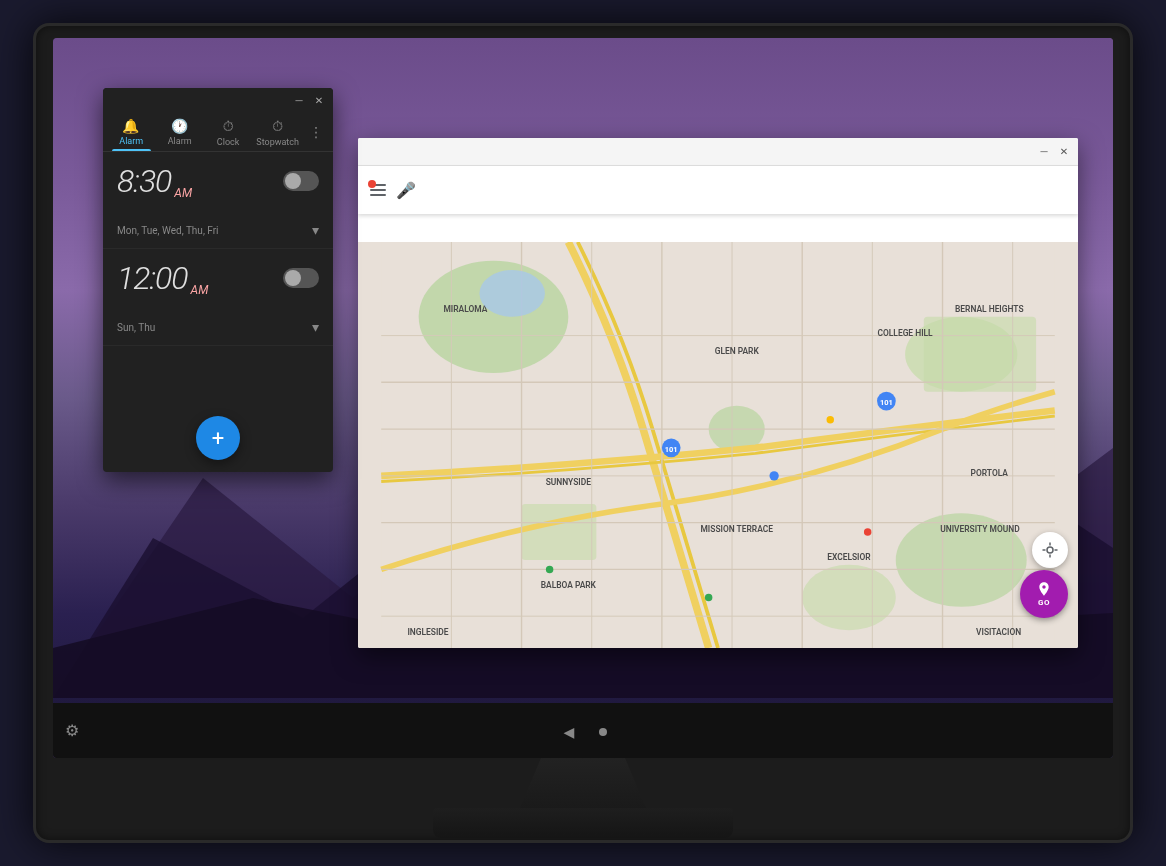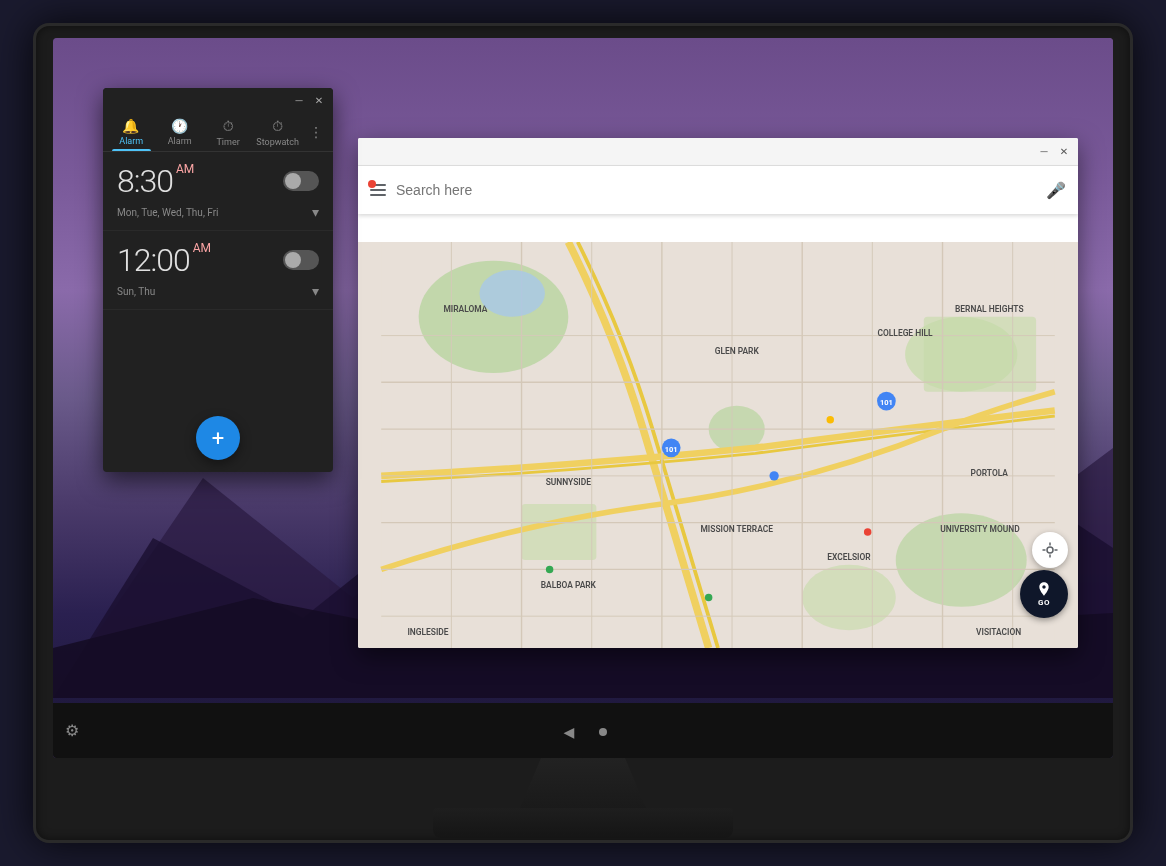--- a/index.html
+++ b/index.html
@@ -197,22 +197,23 @@
     }
 
     .alarm-item-top {
       display: flex;
       align-items: center;
       justify-content: space-between;
     }
 
     .alarm-time {
       display: flex;
-      align-items: flex-start;
+      align-items: flex-end;
       gap: 3px;
+      font-style: italic;
     }
 
     .alarm-time-main {
       font-size: 32px;
       font-weight: 300;
       color: #e0e0e0;
       letter-spacing: -1px;
     }
 
     .alarm-time-ampm {
@@ -242,20 +243,21 @@
       top: 2px;
       left: 2px;
       transition: left 0.2s;
     }
 
     .alarm-days {
       display: flex;
       align-items: center;
       justify-content: space-between;
       padding: 4px 0 2px;
+      margin-top: 18px;
     }
 
     .alarm-days-text {
       font-size: 10px;
       color: #888;
     }
 
     .alarm-expand-btn {
       color: #888;
       font-size: 14px;
@@ -408,21 +410,21 @@
       box-shadow: 0 2px 6px rgba(0,0,0,0.3);
       cursor: pointer;
     }
 
     .map-go-btn {
       position: absolute;
       bottom: 30px;
       right: 10px;
       width: 48px;
       height: 48px;
-      background: #0f172a;
+      background: #a21caf;
       border-radius: 50%;
       display: flex;
       flex-direction: column;
       align-items: center;
       justify-content: center;
       box-shadow: 0 2px 6px rgba(0,0,0,0.4);
       cursor: pointer;
       color: white;
       font-size: 8px;
       font-weight: 700;
@@ -472,21 +474,21 @@
         <div class="alarm-tab active">
           <span class="tab-icon">🔔</span>
           <span class="tab-label">Alarm</span>
         </div>
         <div class="alarm-tab">
           <span class="tab-icon">🕐</span>
           <span class="tab-label">Alarm</span>
         </div>
         <div class="alarm-tab">
           <span class="tab-icon">⏱</span>
-          <span class="tab-label">Timer</span>
+          <span class="tab-label">Clock</span>
         </div>
         <div class="alarm-tab">
           <span class="tab-icon">⏱</span>
           <span class="tab-label">Stopwatch</span>
         </div>
         <div class="alarm-tab-more">⋮</div>
       </div>
 
       <div class="alarm-app-body">
         <div class="alarm-list">
@@ -533,21 +535,20 @@
 
       <div class="maps-search-bar">
         <div style="position:relative; display:flex; align-items:center;">
           <div class="maps-menu-icon">
             <span></span>
             <span></span>
             <span></span>
           </div>
           <div style="width:8px;height:8px;background:#ea4335;border-radius:50%;position:absolute;top:-4px;left:-2px;"></div>
         </div>
-        <input class="maps-search-input" type="text" readonly="" placeholder="Search here" style="">
         <span class="maps-mic-icon">🎤</span>
       </div>
 
       <div class="maps-content">
         <div class="map-tiles">
 
           <svg class="map-svg" viewBox="0 0 720 434" xmlns="http://www.w3.org/2000/svg">
 
             <rect width="720" height="434" fill="#e8e0d8"></rect>
 

